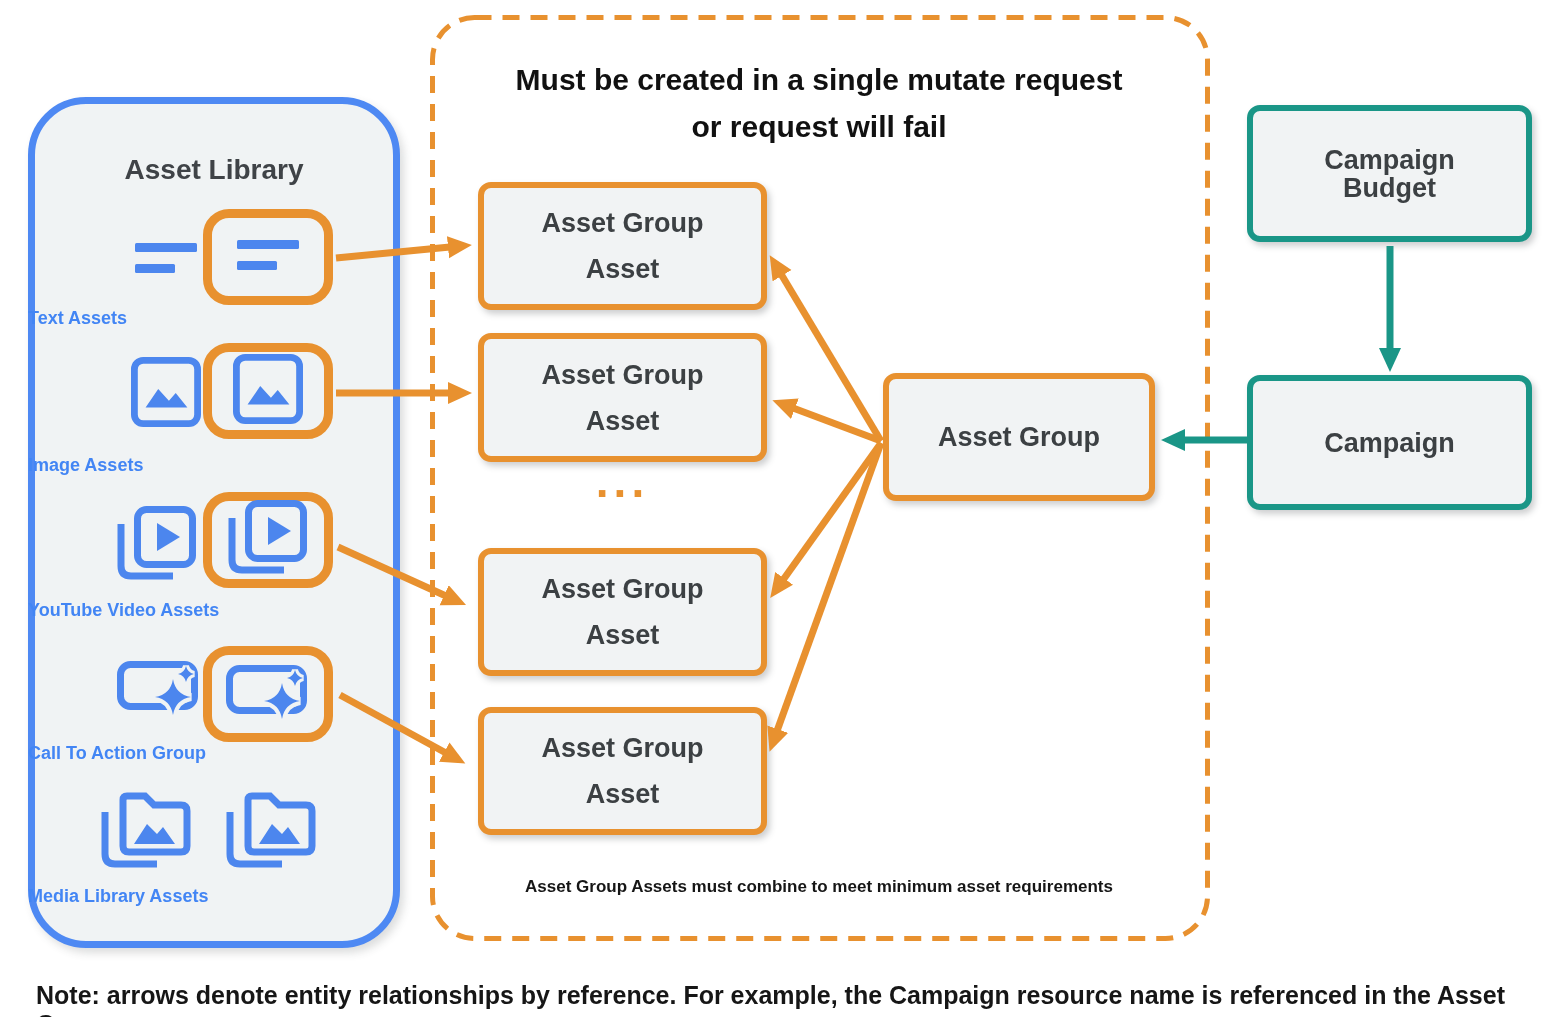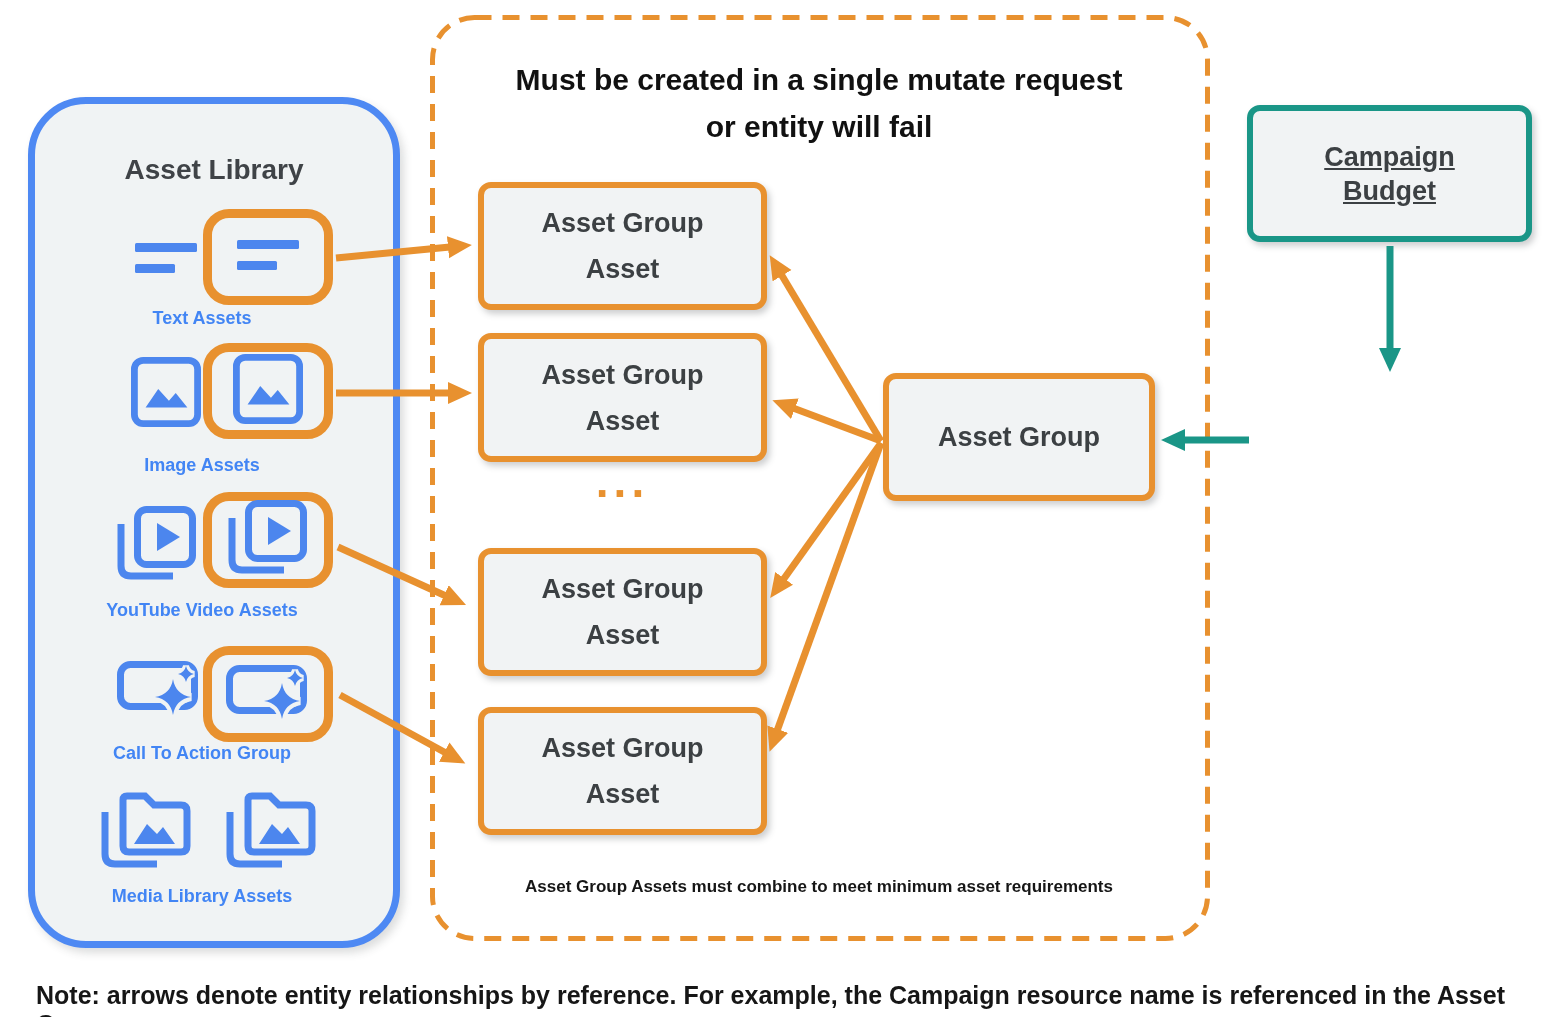--- a/index.html
+++ b/index.html
@@ -19,40 +19,40 @@
   .library-panel{
     position:absolute;left:28px;top:97px;width:372px;height:851px;
     background:#F0F3F4;border:7px solid var(--blue);border-radius:58px;
     box-shadow:4px 5px 9px rgba(60,64,67,.18);
   }
   .panel-title{
     position:absolute;left:40px;top:116px;width:348px;
     font-size:28px;font-weight:bold;color:#3F4347;text-align:center;line-height:36px;
   }
   .asset-label{
-    position:absolute;left:28px;width:348px;text-align:center;
+    position:absolute;left:28px;width:348px;
     font-size:18px;font-weight:bold;color:var(--label-blue);
   }
   .icon{position:absolute;color:#4C86EE;}
   .icon svg{display:block;}
   .wrap{
     position:absolute;width:130px;height:96px;
     border:9px solid var(--orange);border-radius:26px;
     display:flex;align-items:center;justify-content:center;color:#4C86EE;
   }
 
   
   .node{
     position:absolute;background:var(--fill);border-radius:13px;
     display:flex;align-items:center;justify-content:center;text-align:center;
     font-weight:bold;color:var(--dark);
     box-shadow:3px 4px 6px rgba(60,64,67,.25);
   }
   .node.orange{border:6px solid var(--orange);font-size:27px;line-height:46px;}
-  .node.teal{border:6px solid var(--teal);font-size:27px;line-height:34px;text-decoration:underline;}
+  .node.teal{border:6px solid var(--teal);font-size:27px;line-height:28px;}
   .node .lbl{max-width:195px;}
   .node .lbl-narrow{max-width:165px;}
 
   .ellipsis{
     position:absolute;left:478px;top:458px;width:289px;text-align:center;
     color:var(--orange);font-size:46px;font-weight:bold;letter-spacing:5px;line-height:1;
   }
 
   .mutate-title{
     position:absolute;left:430px;top:56px;width:778px;text-align:center;
@@ -171,21 +171,21 @@
     <svg width="90" height="84" viewBox="0 0 90 84">
       <path d="M4 26 V68 Q4 78 14 78 H56" fill="none" stroke="currentColor" stroke-width="7"></path>
       <path d="M22 14 Q22 10 26 10 H44 L53 19 H80 Q86 19 86 25 V60 Q86 66 80 66 H28 Q22 66 22 60 Z" fill="none" stroke="currentColor" stroke-width="7"></path>
       <path d="M33 58 L46 38 L56 48 L62 41 L74 58 Z" fill="currentColor"></path>
     </svg>
   </span>
   <div class="asset-label" style="top:886px">Media Library  Assets</div>
 
   <div class="mutate-title">
     <span>Must be created in a single mutate request</span><br>
-    <span>or entity will fail</span>
+    <span>or request will fail</span>
   </div>
 
   <div class="node orange" style="left:478px;top:182px;width:289px;height:128px">
     <div class="lbl">Asset Group Asset</div>
   </div>
   <div class="node orange" style="left:478px;top:333px;width:289px;height:129px">
     <div class="lbl">Asset Group Asset</div>
   </div>
   <div class="ellipsis">...</div>
   <div class="node orange" style="left:478px;top:548px;width:289px;height:128px">
@@ -196,20 +196,23 @@
   </div>
 
   <div class="node orange" style="left:883px;top:373px;width:272px;height:128px">
     <div>Asset Group</div>
   </div>
 
   <div class="mutate-footer">Asset Group Assets must combine to meet minimum asset requirements</div>
 
   <div class="node teal" style="left:1247px;top:105px;width:285px;height:137px">
     <div class="lbl-narrow">Campaign Budget</div>
+  </div>
+  <div class="node teal" style="left:1247px;top:375px;width:285px;height:135px">
+    <div>Campaign</div>
   </div>
 
   <div class="note">Note: arrows denote entity relationships by reference. For example, the Campaign resource name is referenced in the Asset Group.</div>
 
   <svg class="layer arrow-layer" width="1552" height="1017">
     <defs>
       <marker id="ah-o" markerUnits="userSpaceOnUse" markerWidth="26" markerHeight="24" refX="2" refY="11" orient="auto">
         <path d="M0 0 L24 11 L0 22 Z" fill="#E8912F"></path>
       </marker>
       <marker id="ah-t" markerUnits="userSpaceOnUse" markerWidth="26" markerHeight="24" refX="2" refY="11" orient="auto">

